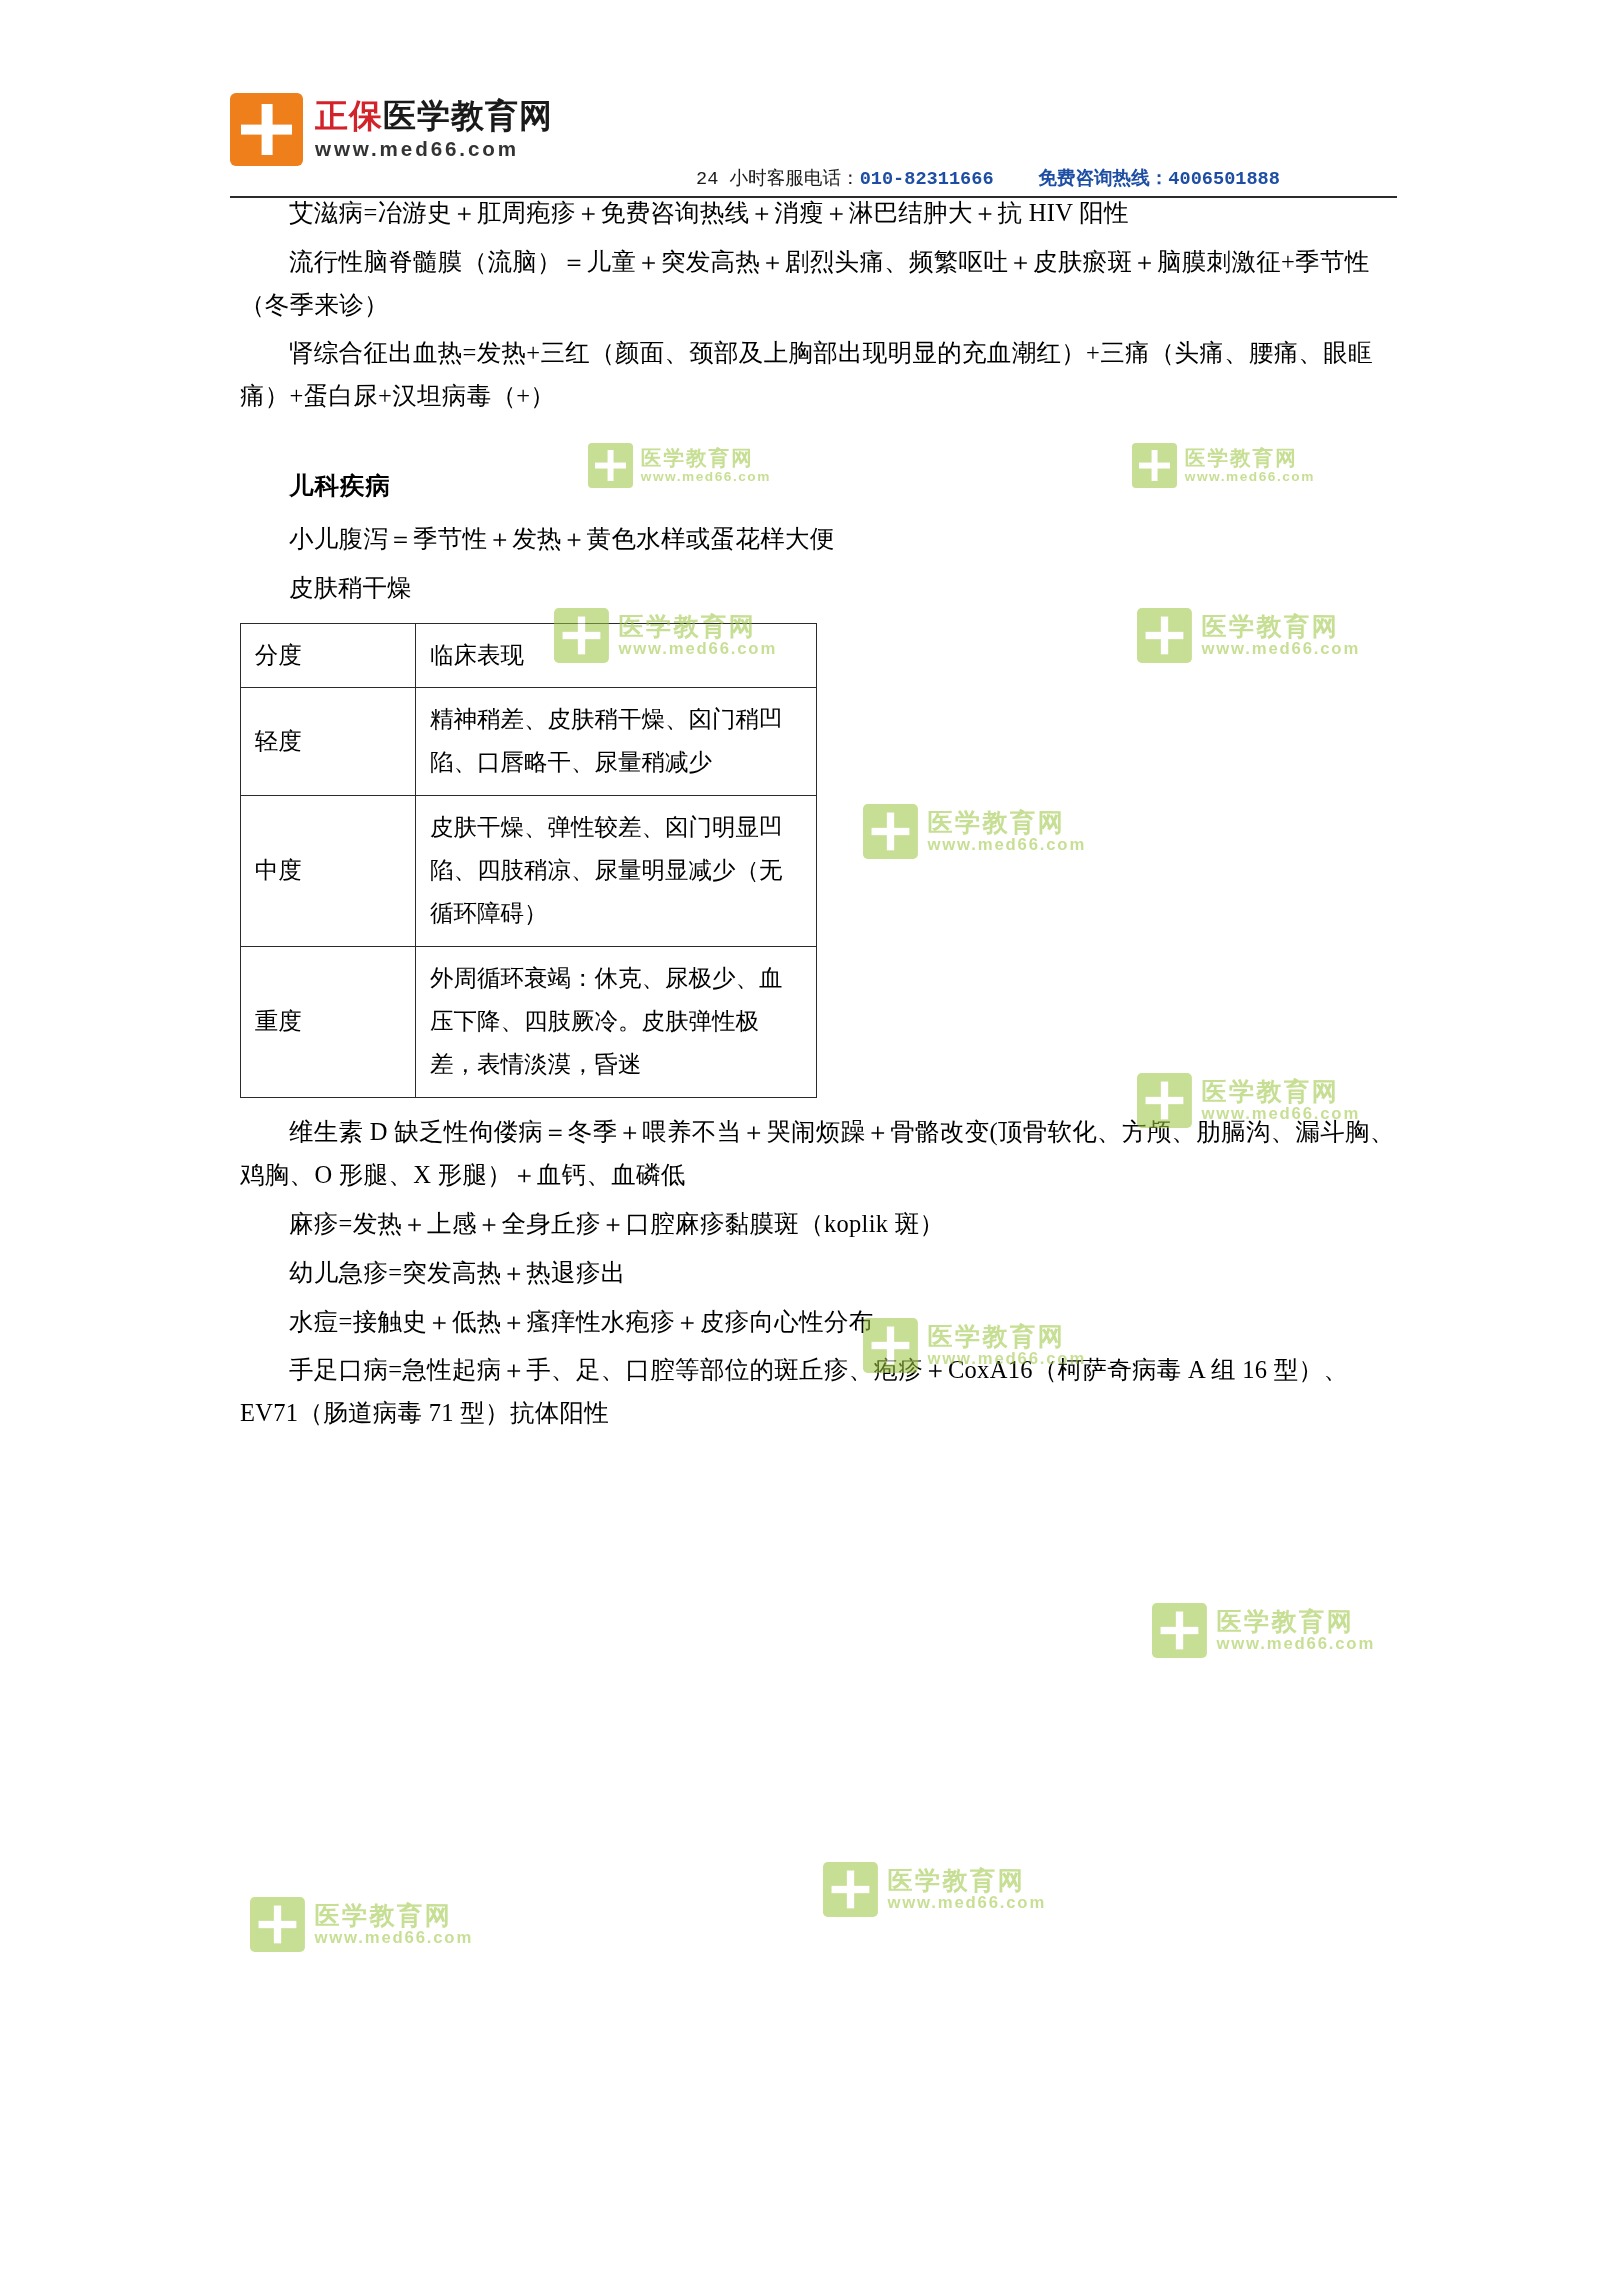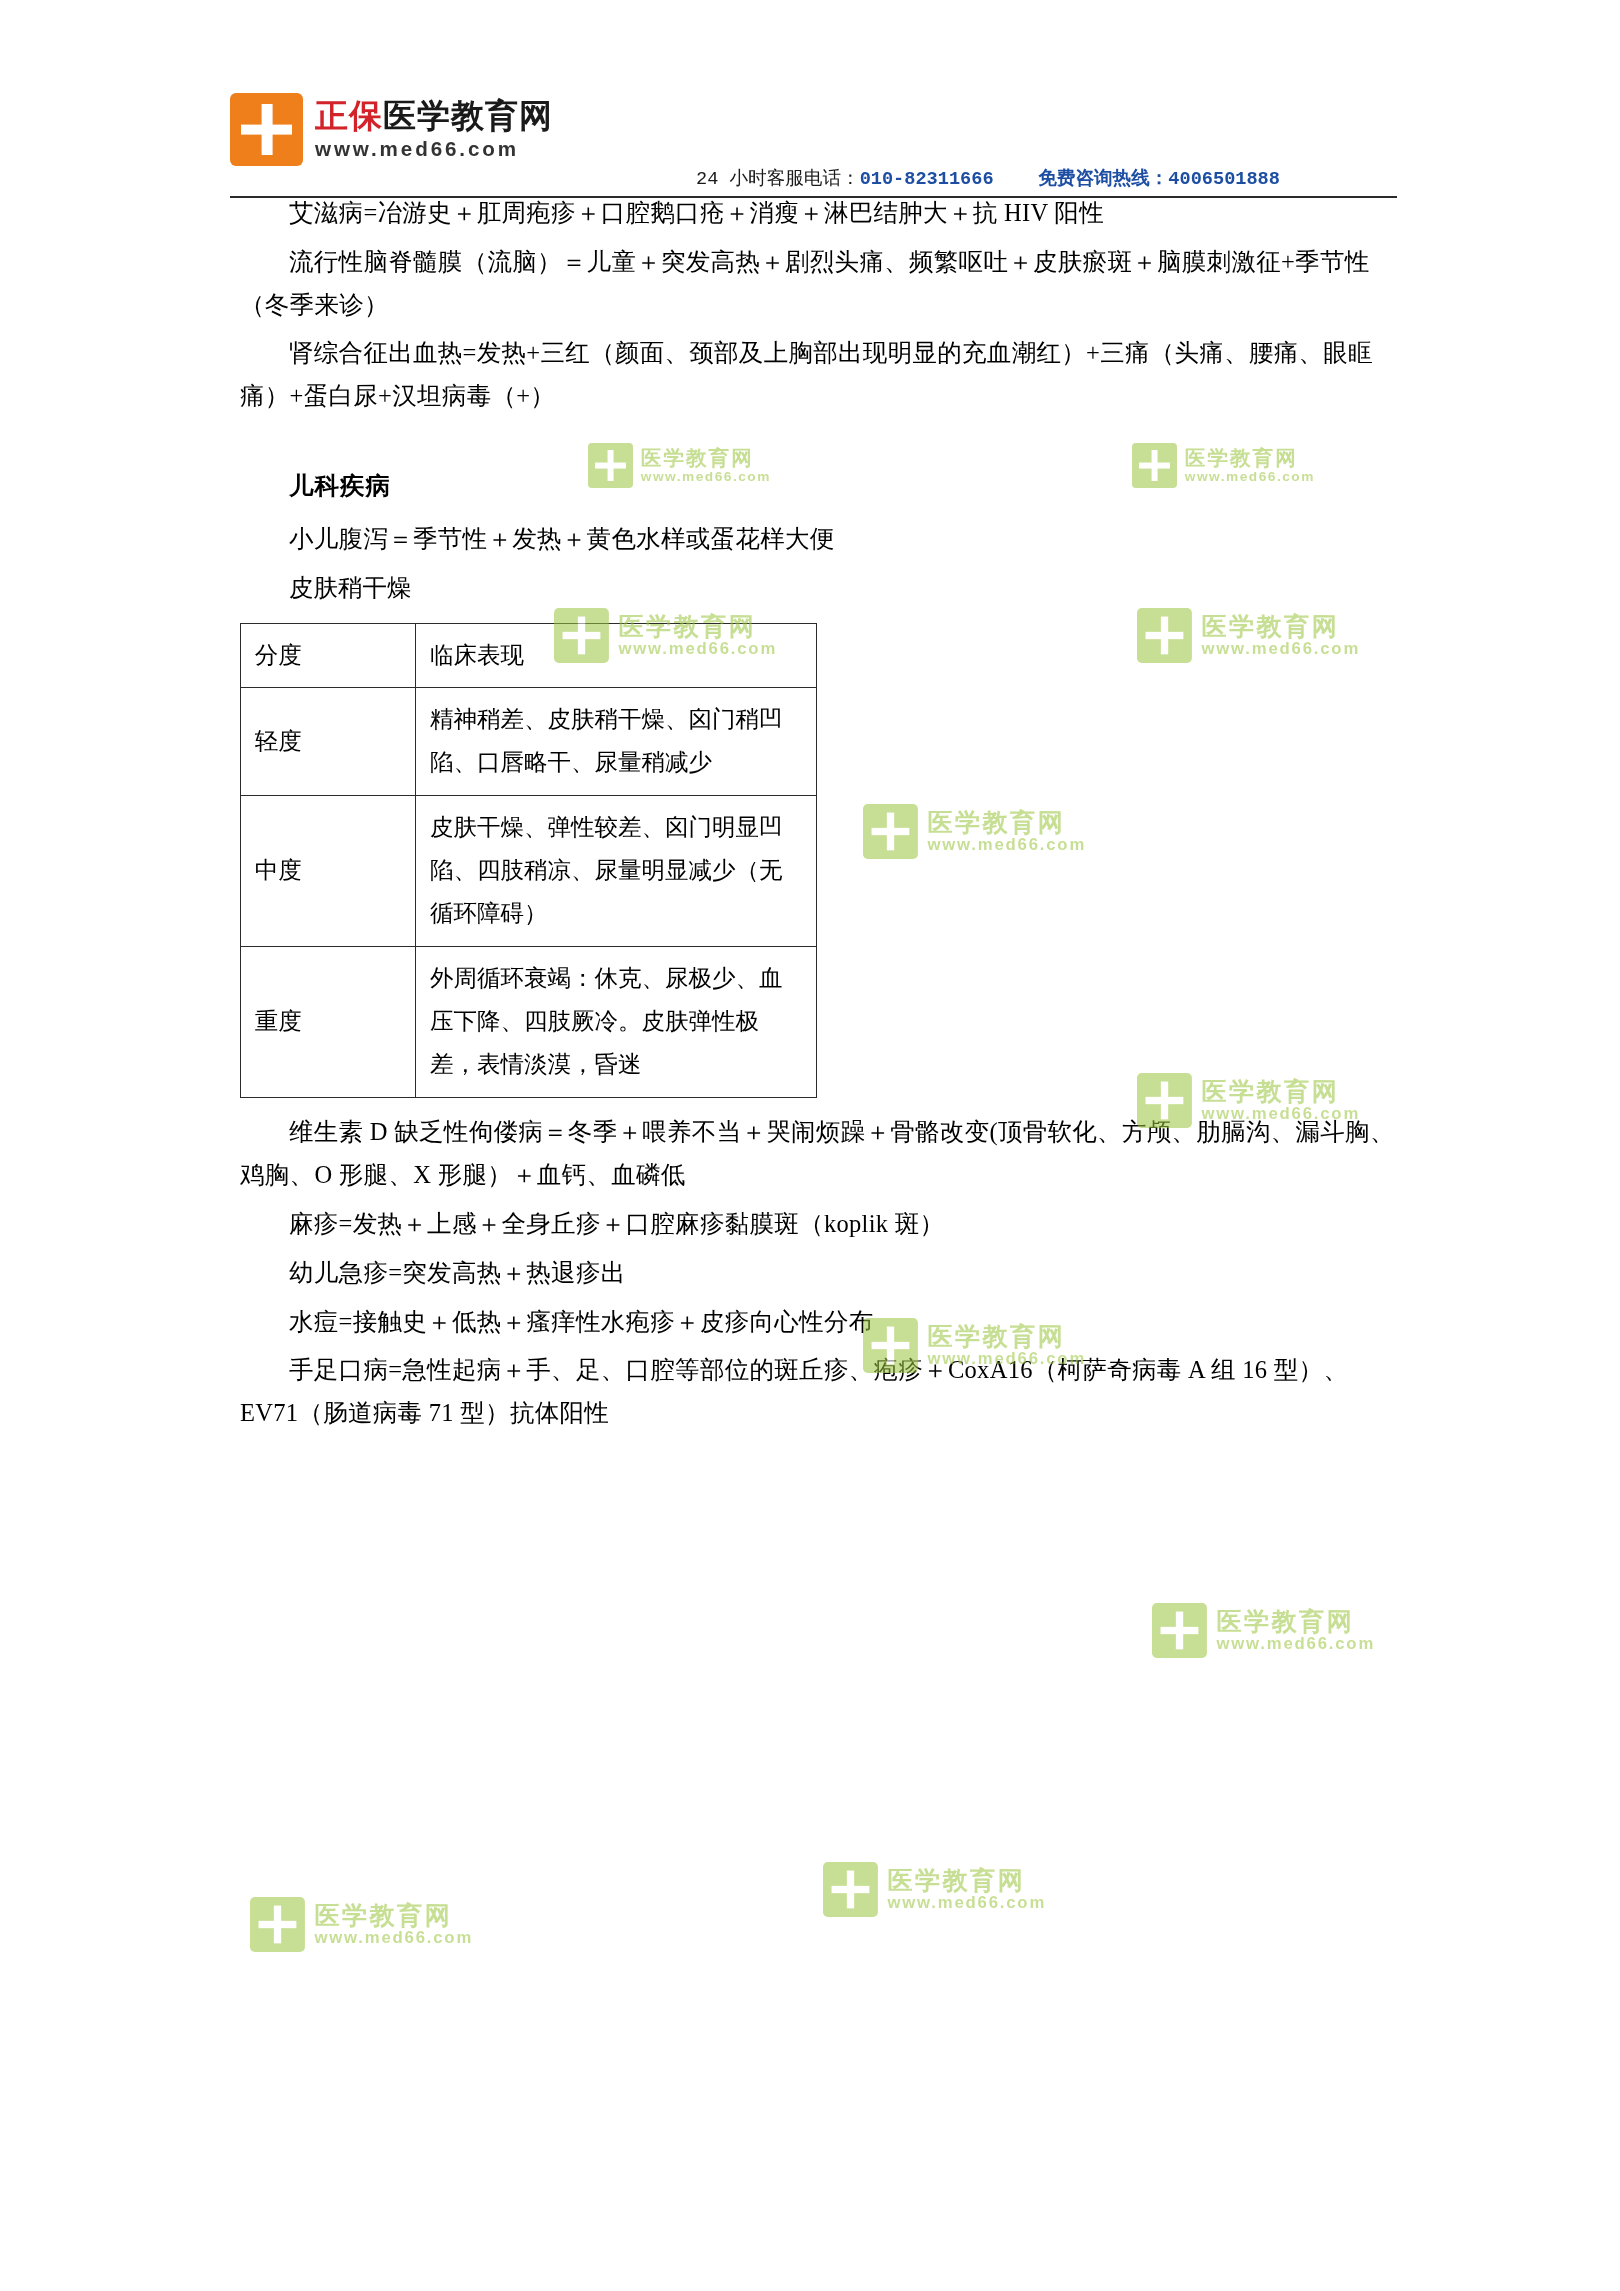--- a/index.html
+++ b/index.html
@@ -219,21 +219,21 @@
       </div>
       <div class="header-contact">
         <span>24 小时客服电话：</span><span class="hl">010-82311666</span>
         &nbsp;&nbsp;&nbsp;<span class="hl">免费咨询热线：</span><span class="hl">4006501888</span>
       </div>
       <div class="header-rule"></div>
     </div>
 
     <div class="body-block">
 
-      <p class="para">艾滋病=冶游史＋肛周疱疹＋口腔鹅口疮＋消瘦＋淋巴结肿大＋抗 HIV 阳性</p>
+      <p class="para">艾滋病=冶游史＋肛周疱疹＋免费咨询热线＋消瘦＋淋巴结肿大＋抗 HIV 阳性</p>
       <p class="para">流行性脑脊髓膜（流脑）＝儿童＋突发高热＋剧烈头痛、频繁呕吐＋皮肤瘀斑＋脑膜刺激征+季节性（冬季来诊）</p>
       <p class="para">肾综合征出血热=发热+三红（颜面、颈部及上胸部出现明显的充血潮红）+三痛（头痛、腰痛、眼眶痛）+蛋白尿+汉坦病毒（+）</p>
 
       <div class="section-title">儿科疾病</div>
       <p class="para">小儿腹泻＝季节性＋发热＋黄色水样或蛋花样大便</p>
       <div class="sub-line">皮肤稍干燥</div>
 
       <table class="dehydration">
         <tbody>
           <tr>

